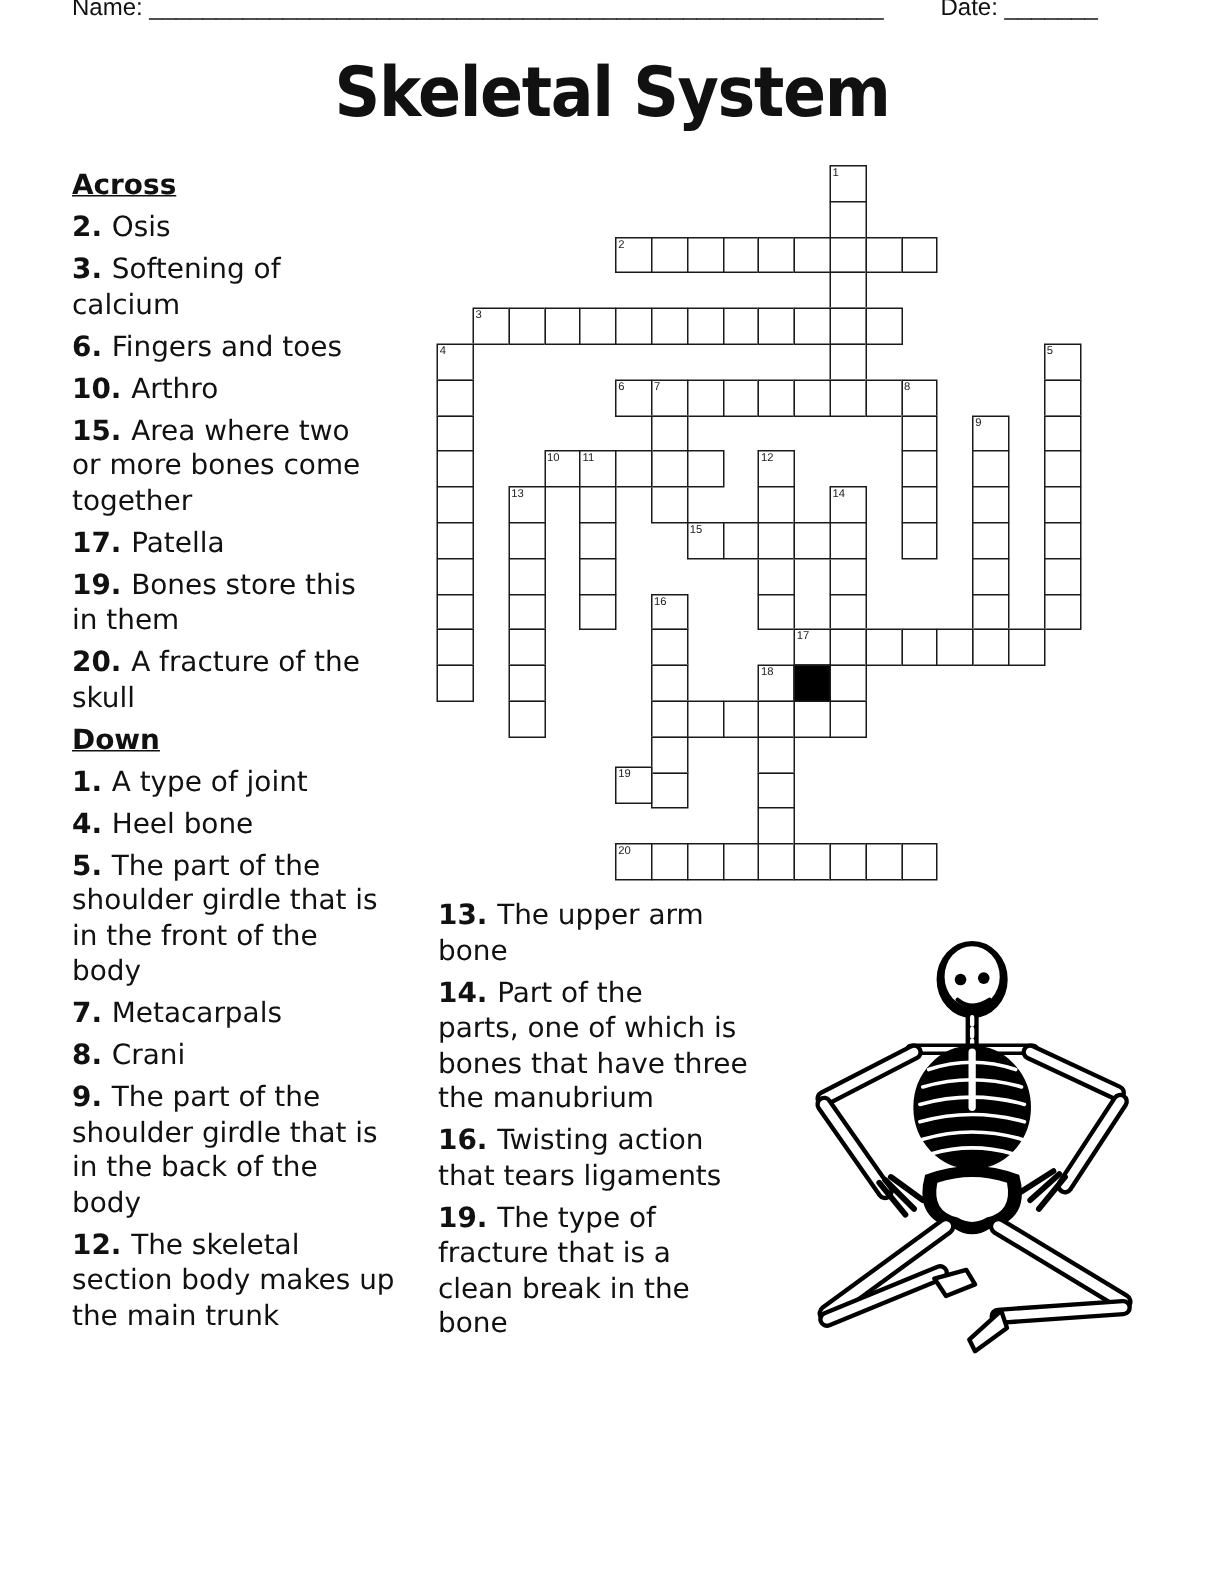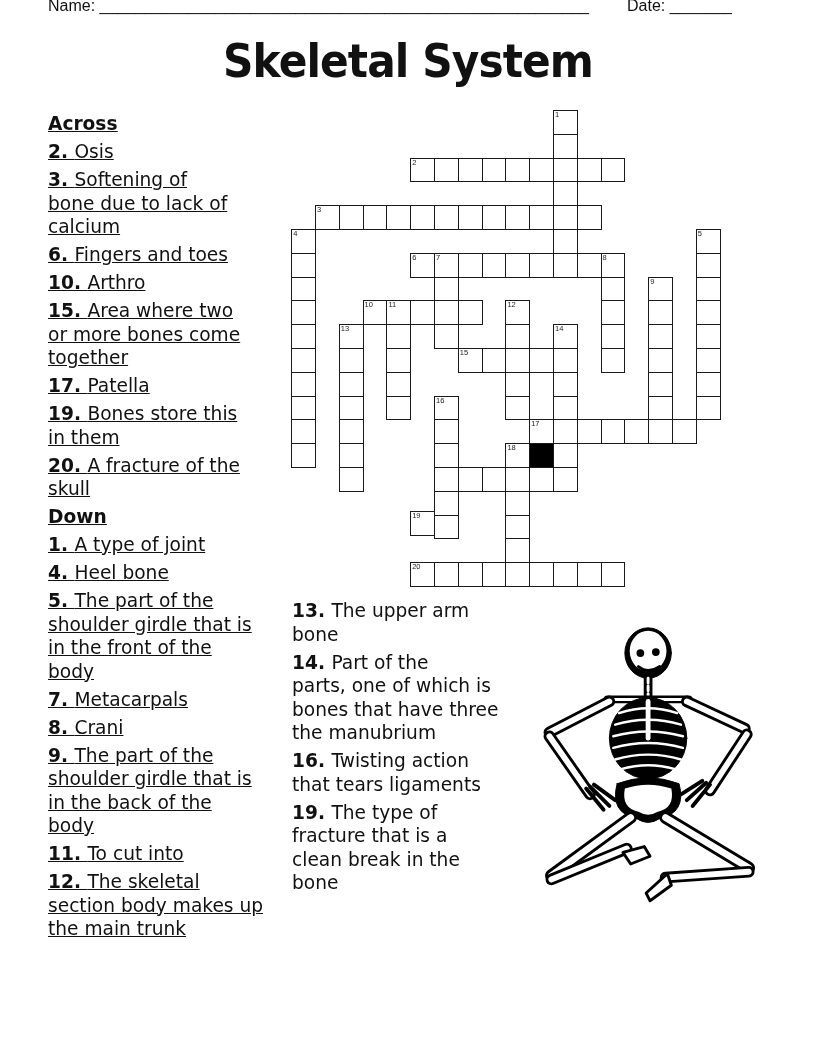--- a/index.html
+++ b/index.html
@@ -8,21 +8,21 @@
 
   .hdr { position: absolute; top: -3px; font-family: "Liberation Sans", sans-serif; font-size: 16px; color: #111; white-space: nowrap; }
   #name-field { left: 48px; }
   #date-field { left: 627px; }
 
   #title { position: absolute; top: 34px; left: 0; width: 816px; text-align: center;
            font-family: "DejaVu Sans", sans-serif; font-size: 46px; letter-spacing: -1px; color: #111;
            transform: scaleX(0.92); }
 
   .clues { position: absolute; font-size: 18.6px; line-height: 23.5px; color: #111; }
-  #clues-left { left: 48px; top: 112px; width: 236px; text-decoration: underline; }
+  #clues-left { left: 48px; top: 112px; width: 236px; }
   #clues-right { left: 292px; top: 599px; width: 236px; }
   .section-head { font-weight: bold; text-decoration: underline; margin-bottom: 4.5px; }
   .clue { margin-bottom: 4.5px; }
   .clue .num { font-weight: bold; }
   .clue .line { display: block; white-space: nowrap; }
 
   #grid { position: absolute; left: 0; top: 0; width: 816px; height: 1056px; pointer-events: none; }
   .cell { position: absolute; width: 24.8px; height: 24.8px; border: 1.3px solid #1a1a1a; background: #fff; pointer-events: auto; }
   .cell.black { background: #000; }
   .cell .cn { position: absolute; left: 1px; top: -1px; font-family: "Liberation Sans", sans-serif; font-size: 7.5px; color: #222; }
@@ -38,21 +38,20 @@
 <h1 id="title">Skeletal System</h1>
 
 <div class="clues" id="clues-left">
   <div class="section-head">Across</div>
   <div id="across-list">
       <div class="clue">
         <span class="line"><span class="num">2. </span>Osis</span>
       </div>
       <div class="clue">
         <span class="line"><span class="num">3. </span>Softening of</span>
-        <span class="line">bone due to lack of</span>
         <span class="line">calcium</span>
       </div>
       <div class="clue">
         <span class="line"><span class="num">6. </span>Fingers and toes</span>
       </div>
       <div class="clue">
         <span class="line"><span class="num">10. </span>Arthro</span>
       </div>
       <div class="clue">
         <span class="line"><span class="num">15. </span>Area where two</span>
@@ -89,23 +88,20 @@
         <span class="line"><span class="num">7. </span>Metacarpals</span>
       </div>
       <div class="clue">
         <span class="line"><span class="num">8. </span>Crani</span>
       </div>
       <div class="clue">
         <span class="line"><span class="num">9. </span>The part of the</span>
         <span class="line">shoulder girdle that is</span>
         <span class="line">in the back of the</span>
         <span class="line">body</span>
-      </div>
-      <div class="clue">
-        <span class="line"><span class="num">11. </span>To cut into</span>
       </div>
       <div class="clue">
         <span class="line"><span class="num">12. </span>The skeletal</span>
         <span class="line">section body makes up</span>
         <span class="line">the main trunk</span>
       </div>
     </div>
 </div>
 
 <div class="clues" id="clues-right">

